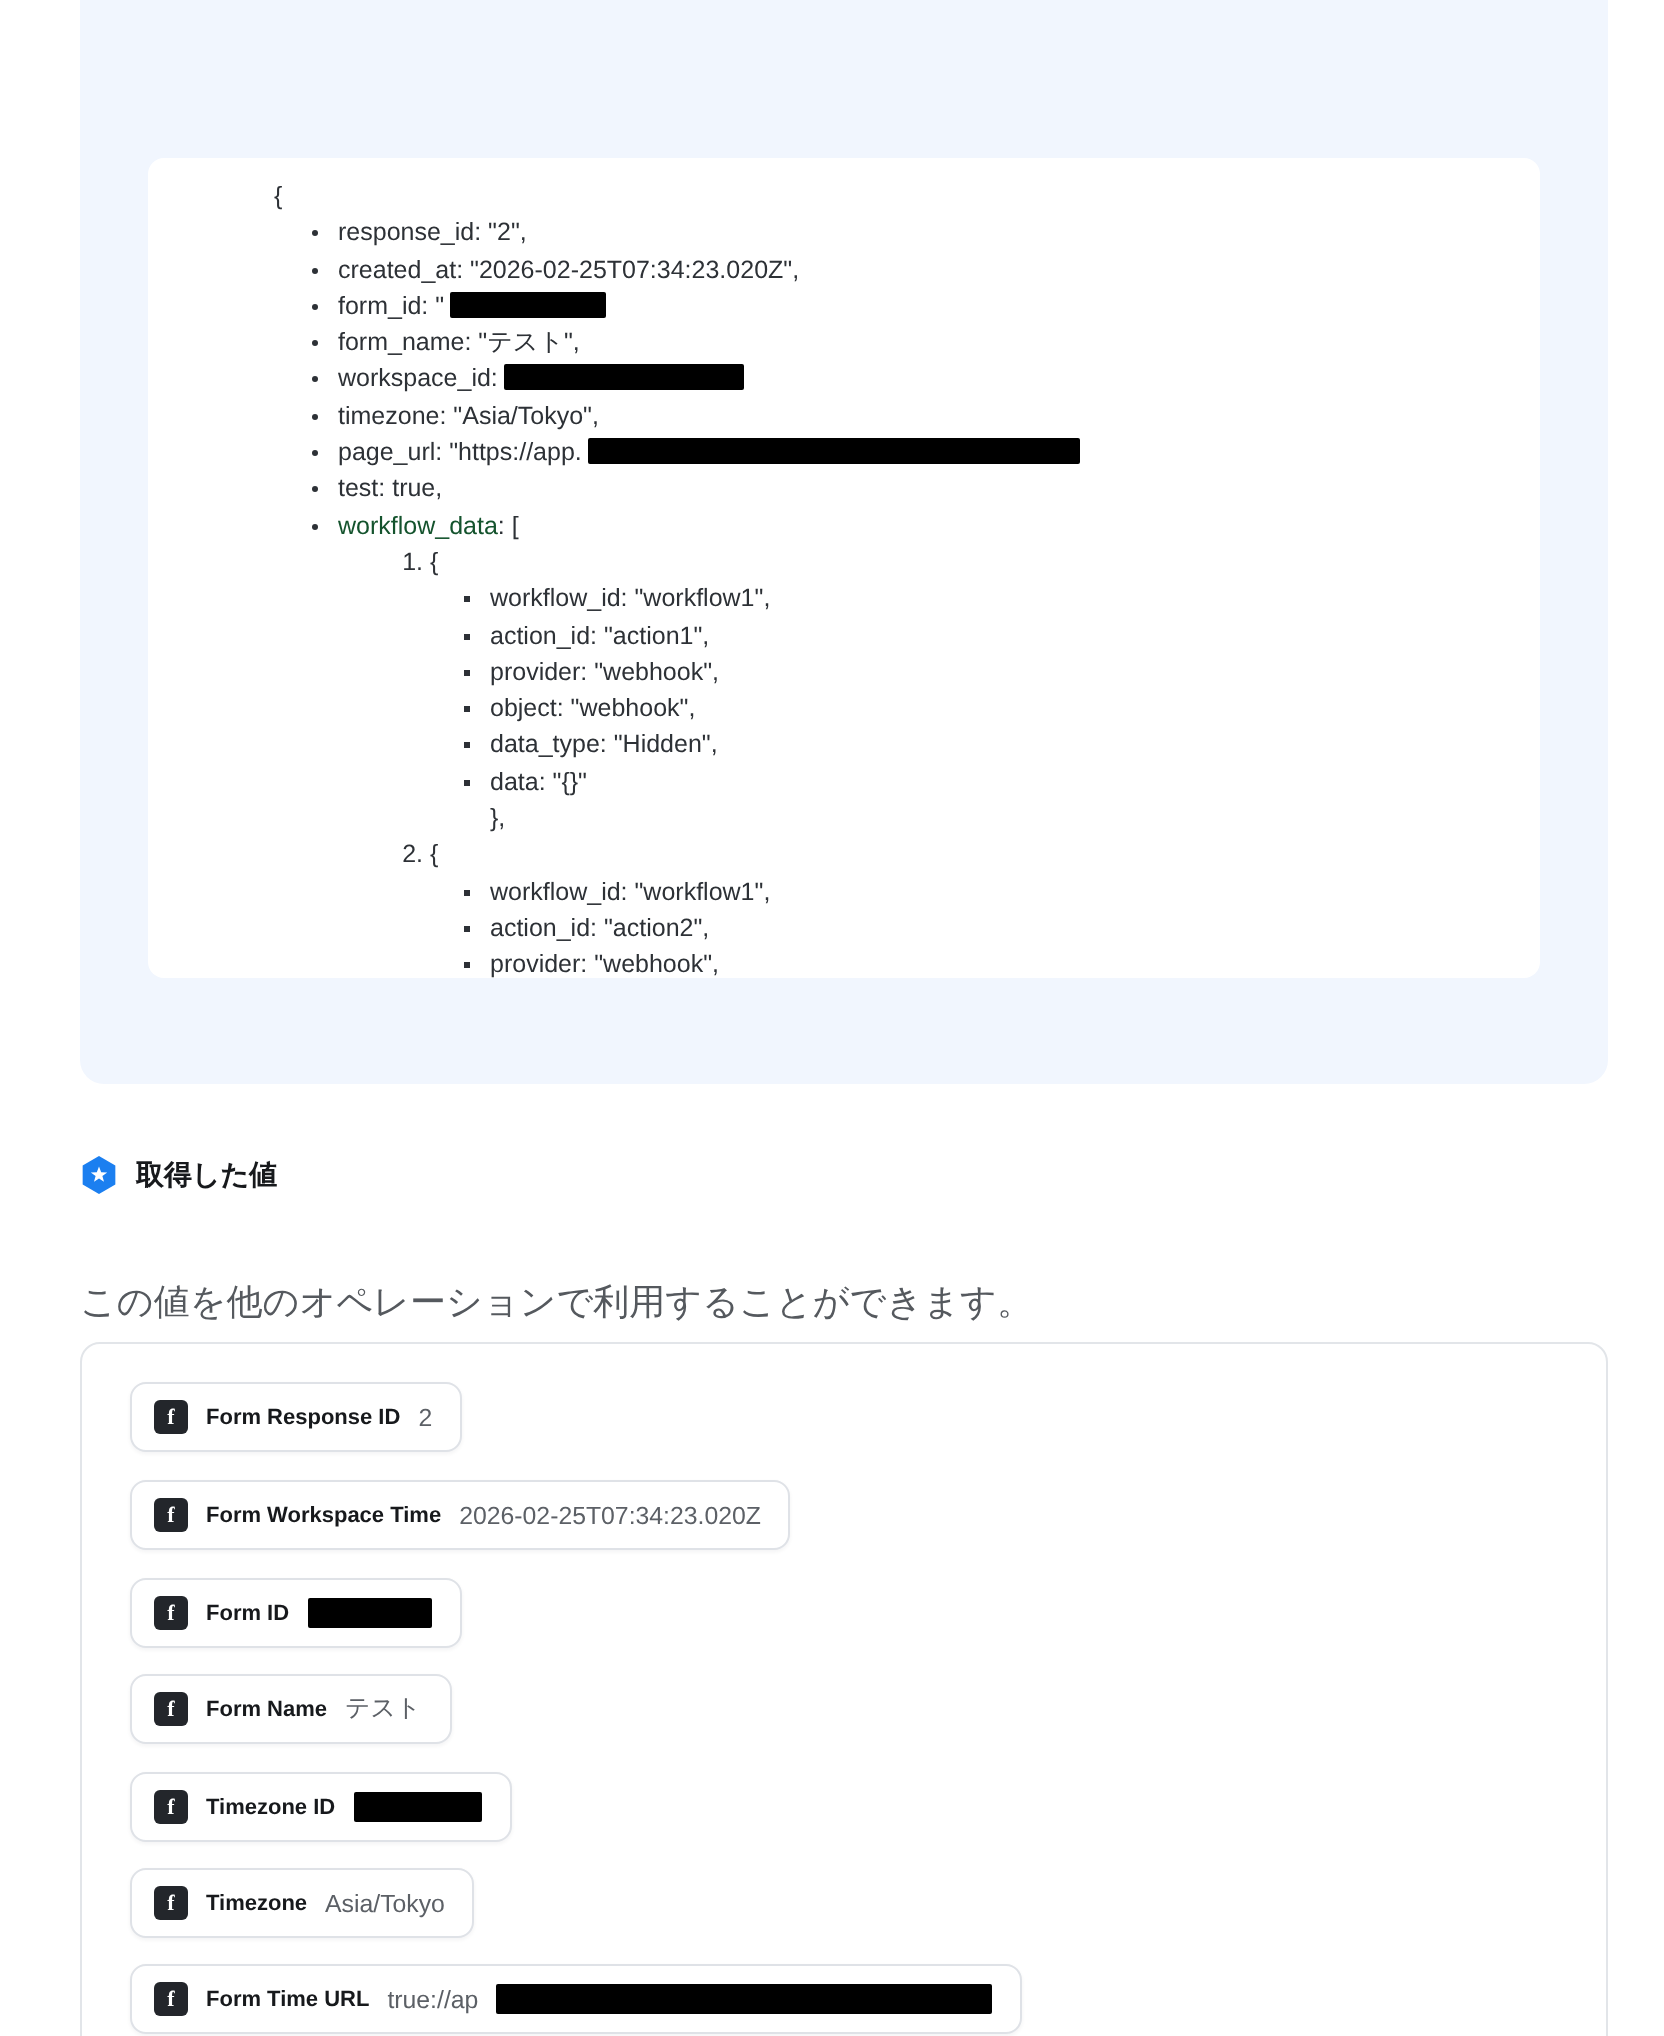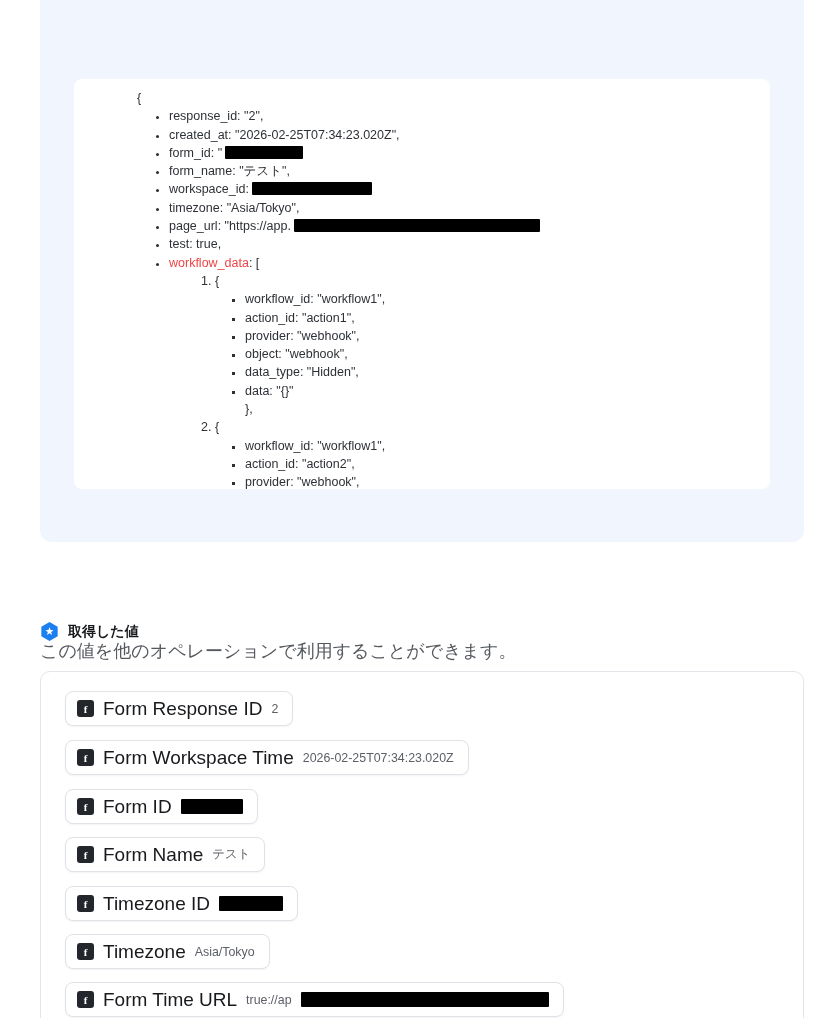--- a/index.html
+++ b/index.html
@@ -75,34 +75,34 @@
   ol.lv2 > li { margin: 0; }
   ol.lv2 > li::marker { color: #2d3136; font-size: 12.5px; }
 
   ul.lv3 {
     list-style: square;
     margin: 0;
     padding-left: 30px;
   }
   ul.lv3 > li::marker { color: #2d3136; font-size: 11px; }
 
-  .key-link { color: #ef4444; }
+  .key-link { color: #14532d; }
   .blk {
     display: inline-block;
     background: #000000;
     height: 13px;
     vertical-align: -2px;
     border-radius: 1px;
   }
   .inline-txt { white-space: pre; }
 
   
   .captured-header {
     position: absolute;
-    left: 40px; top: 622px;
+    left: 40px; top: 578px;
     display: flex; align-items: center; gap: 9px;
   }
   .hex-badge {
     width: 19px; height: 19px;
     background: #1b7ff0;
     display: flex; align-items: center; justify-content: center;
     clip-path: polygon(50% 0%, 93% 25%, 93% 75%, 50% 100%, 7% 75%, 7% 25%);
   }
   .hex-badge svg { display: block; }
   .captured-title {
@@ -143,22 +143,22 @@
     width: 17px; height: 17px;
     background: #23262b;
     border-radius: 3px;
     color: #fff;
     font-size: 11px;
     font-weight: bold;
     display: flex; align-items: center; justify-content: center;
     font-family: "Liberation Serif", serif;
   }
   .chip-label {
-    font-size: 19px;
-    font-weight: normal;
+    font-size: 11px;
+    font-weight: bold;
     color: #17191c;
   }
   .chip-value {
     font-size: 12.4px;
     color: #5c6066;
   }
   .chip-blk {
     display: inline-block;
     background: #000;
     height: 15px;

